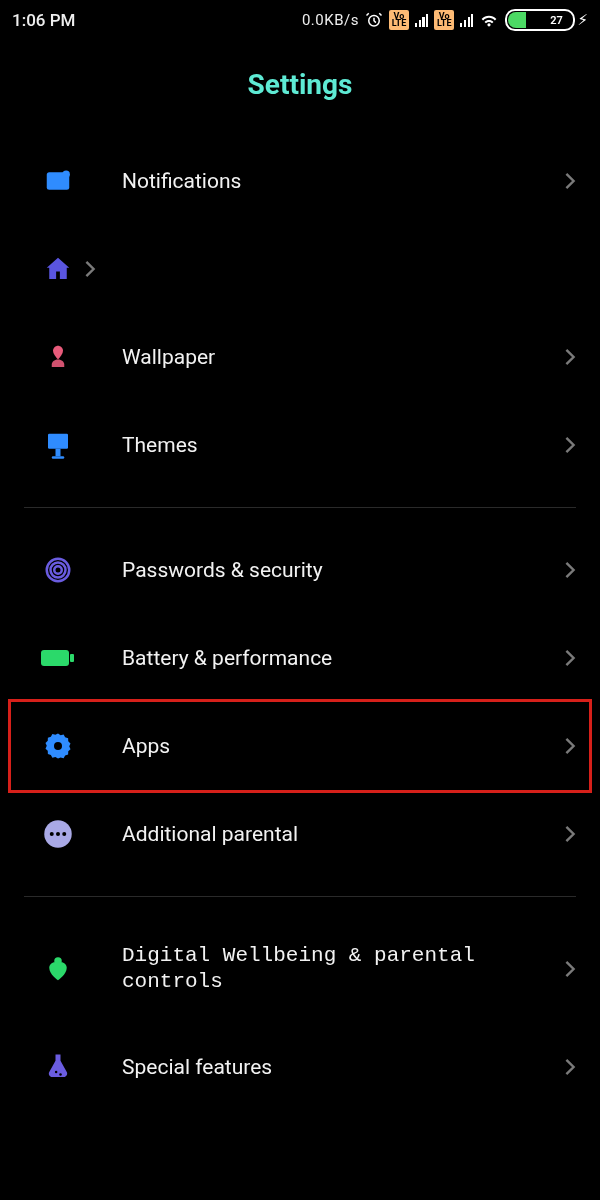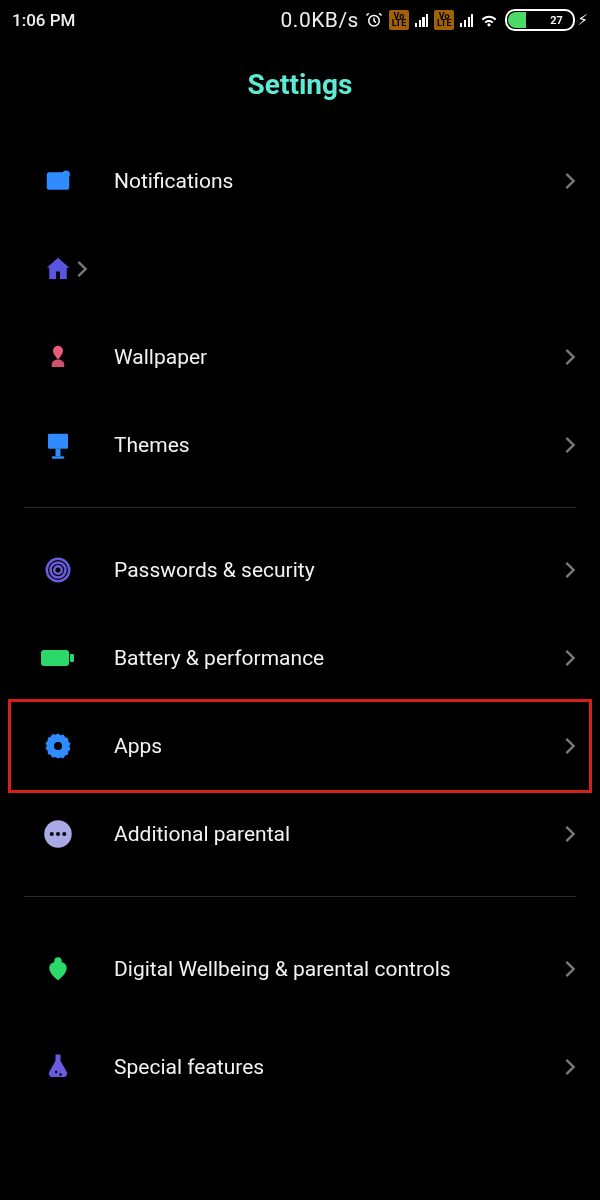--- a/index.html
+++ b/index.html
@@ -1,36 +1,36 @@
 <!DOCTYPE html>
 <html><head>
 <meta charset="utf-8">
 <style>
   html,body{margin:0;padding:0;background:#000;color:#eee;font-family:Roboto,"Segoe UI",Arial,sans-serif;}
   body{width:600px;height:1200px;overflow:hidden;position:relative;}
   .status-bar{display:flex;justify-content:space-between;align-items:center;height:40px;padding:0 12px;font-size:17px;}
   .status-left{font-weight:500;}
   .status-right{display:flex;align-items:center;gap:6px;}
-  .net-speed{font-size:21px;letter-spacing:.5px;}
+  .net-speed{font-size:15px;letter-spacing:.5px;}
   .sb-icon{display:inline-flex;align-items:center;color:#eee;}
-  .volte-badge{background:#a16207;color:#000;font-size:9px;font-weight:700;padding:2px 2px;border-radius:2px;line-height:8px;display:flex;flex-direction:column;align-items:center;justify-content:center;width:16px;height:16px;}
+  .volte-badge{background:#fdba74;color:#000;font-size:9px;font-weight:700;padding:2px 2px;border-radius:2px;line-height:8px;display:flex;flex-direction:column;align-items:center;justify-content:center;width:16px;height:16px;}
   .volte-badge span{display:block;line-height:7px;}
   .signal{display:inline-flex;align-items:flex-end;gap:1.5px;height:14px;}
   .signal i{width:2.2px;background:#fff;}
   .signal i:nth-child(1){height:4px;} .signal i:nth-child(2){height:7px;} .signal i:nth-child(3){height:10px;} .signal i:nth-child(4){height:13px;}
   .wifi svg{display:block;}
   .battery{display:inline-flex;align-items:center;gap:2px;}
   .batt-shell{width:34px;height:18px;border:2px solid #fff;border-radius:10px;position:relative;display:flex;align-items:center;padding-left:32px;}
   .batt-fill{position:absolute;left:1px;top:1px;bottom:1px;width:26%;background:#4cd964;border-radius:8px 0 0 8px;}
   .batt-num{position:relative;font-size:11px;width:100%;text-align:center;font-weight:600;color:#fff;}
   .bolt{color:#fff;font-size:15px;}
   .title{text-align:center;font-size:28px;font-weight:700;color:#5eead4;padding:28px 0 36px;}
   .list{padding:0 0 0 0;}
-  .item{display:flex;align-items:center;height:88px;padding:0 24px 0 40px;position:relative;}
-  .item.tall{height:108px;}
+  .item{display:flex;align-items:center;height:88px;padding:0 24px 0 40px;position:relative;gap:8px;}
+  .item.tall{height:108px;font-family:Liberation Mono, monospace;}
   .icon-slot{width:36px;height:36px;display:flex;align-items:center;justify-content:center;flex:0 0 36px;}
   .label{flex:1;padding-left:38px;font-size:21px;color:#f2f2f2;line-height:1.25;}
   .chev{flex:0 0 auto;color:#7a7a7a;}
   .chev svg{display:block;}
   .section-div{height:1px;background:#2a2a2a;margin:18px 24px;}
   .highlight{position:absolute;border:3px solid #d6201a;left:8px;right:8px;top:-3px;bottom:-3px;pointer-events:none;}
 </style>
 </head>
 <body>
 

